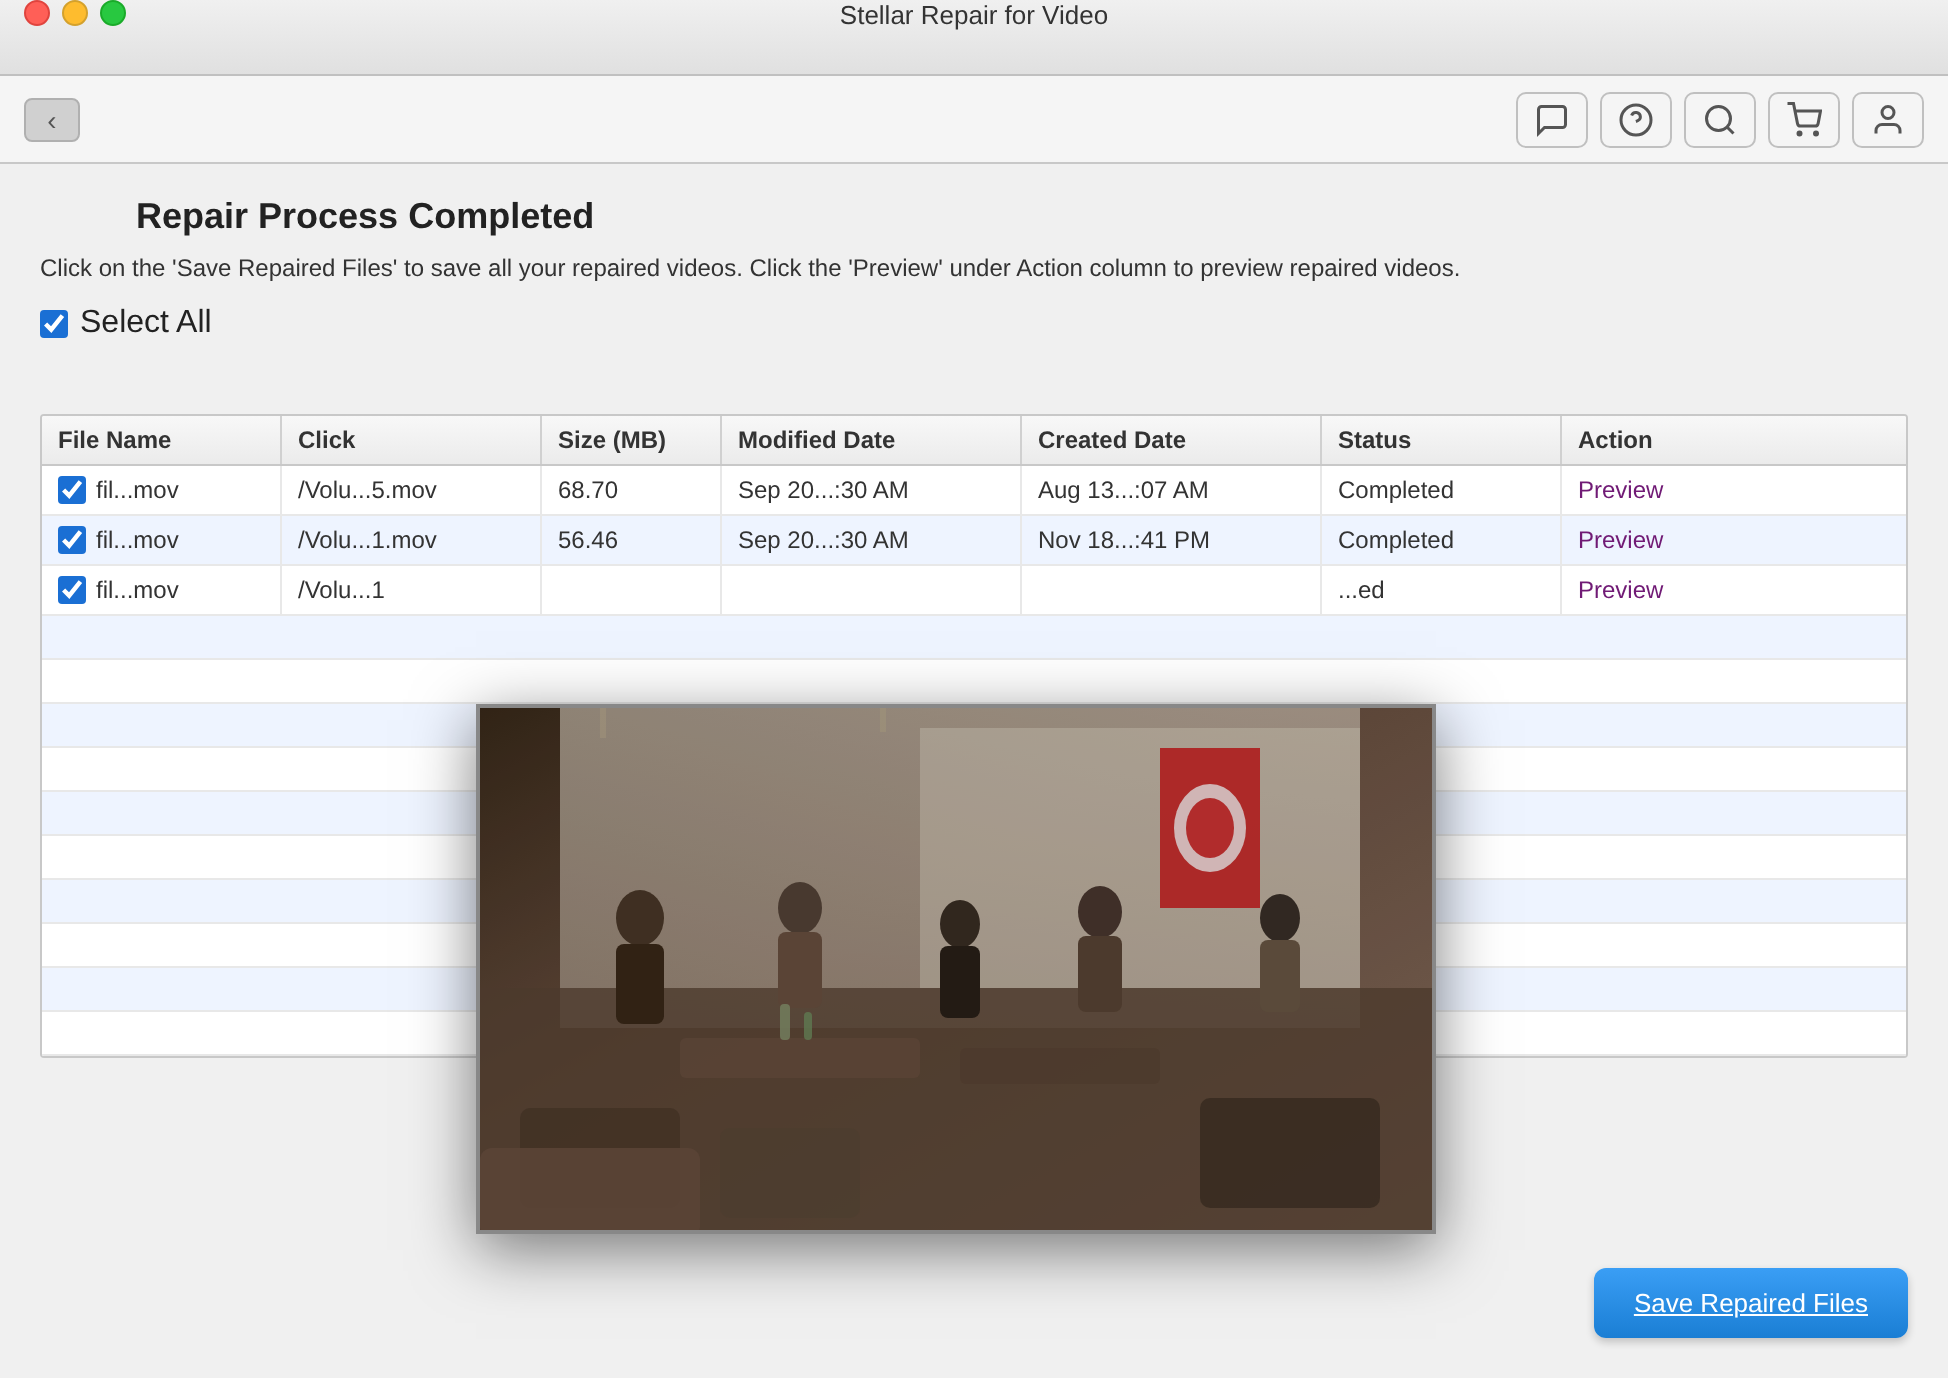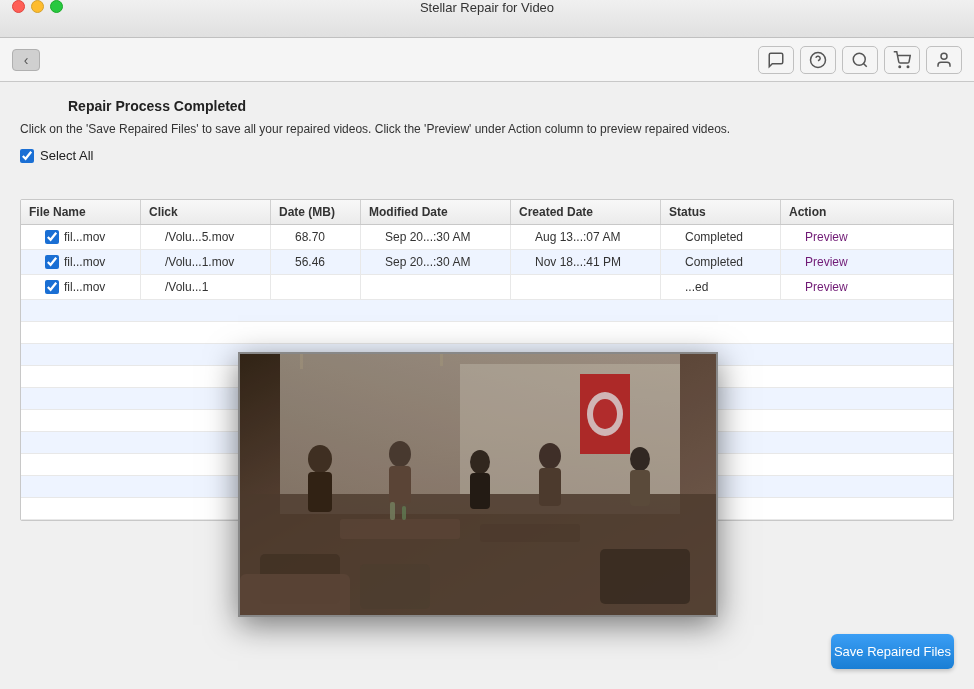--- a/index.html
+++ b/index.html
@@ -89,41 +89,41 @@
 
     
     .main-content {
       padding: 16px 20px;
       background: #f0f0f0;
       height: calc(689px - 38px - 44px);
       position: relative;
     }
 
     .repair-status-title {
-      font-size: 14px;
+      font-size: 18px;
       font-weight: bold;
       color: #222;
       margin-bottom: 6px;
       padding-left: 48px;
     }
     .repair-status-desc {
       font-size: 12px;
       color: #333;
       margin-bottom: 10px;
       line-height: 1.5;
     }
 
     .select-all-row {
       display: flex;
       align-items: center;
       gap: 6px;
       margin-bottom: 8px;
     }
     .select-all-label {
-      font-size: 13px;
+      font-size: 16px;
       color: #222;
     }
 
     
     .table-container {
       border: 1px solid #c8c8c8;
       background: #fff;
       border-radius: 2px;
       overflow: hidden;
       margin-top: 36px;
@@ -146,21 +146,21 @@
     .table-body {}
     .table-row {
       display: grid;
       grid-template-columns: 120px 130px 90px 150px 150px 120px 80px;
       border-bottom: 1px solid #e8e8e8;
     }
     .table-row:nth-child(odd) { background: #fff; }
     .table-row:nth-child(even) { background: #eef4ff; }
     .table-row:last-child { border-bottom: none; }
     .table-cell {
-      padding: 5px 24px;
+      padding: 5px 8px;
       font-size: 12px;
       color: #333;
       display: flex;
       align-items: center;
       gap: 5px;
       border-right: 1px solid #e8e8e8;
       white-space: nowrap;
       overflow: hidden;
     }
     .table-cell:last-child { border-right: none; }
@@ -200,26 +200,27 @@
     
     .save-btn-container {
       position: absolute;
       bottom: 20px;
       right: 20px;
     }
     .save-btn {
       background: linear-gradient(to bottom, #3a9ef5, #1a7ed4);
       color: white;
       border: none;
-      padding: 10px 3px;
+      padding: 10px 20px;
       border-radius: 6px;
       font-size: 13px;
       font-weight: 500;
       cursor: pointer;
       box-shadow: 0 2px 4px rgba(0,0,0,0.2);
+      text-decoration: underline;
     }
 
     
     .icon-svg {
       width: 18px;
       height: 18px;
     }
   </style>
 </head>
 <body>
@@ -279,21 +280,21 @@
 
   <div class="select-all-row">
     <input type="checkbox" class="checkbox-cell" checked="" style="">
     <span class="select-all-label">Select All</span>
   </div>
 
   <div class="table-container">
     <div class="table-header">
       <div class="table-header-cell">File Name</div>
       <div class="table-header-cell">Click</div>
-      <div class="table-header-cell">Date (MB)</div>
+      <div class="table-header-cell">Size (MB)</div>
       <div class="table-header-cell">Modified Date</div>
       <div class="table-header-cell">Created Date</div>
       <div class="table-header-cell">Status</div>
       <div class="table-header-cell">Action</div>
     </div>
     <div class="table-body">
 
       <div class="table-row">
         <div class="table-cell">
           <input type="checkbox" class="checkbox-cell" checked="" style="">

